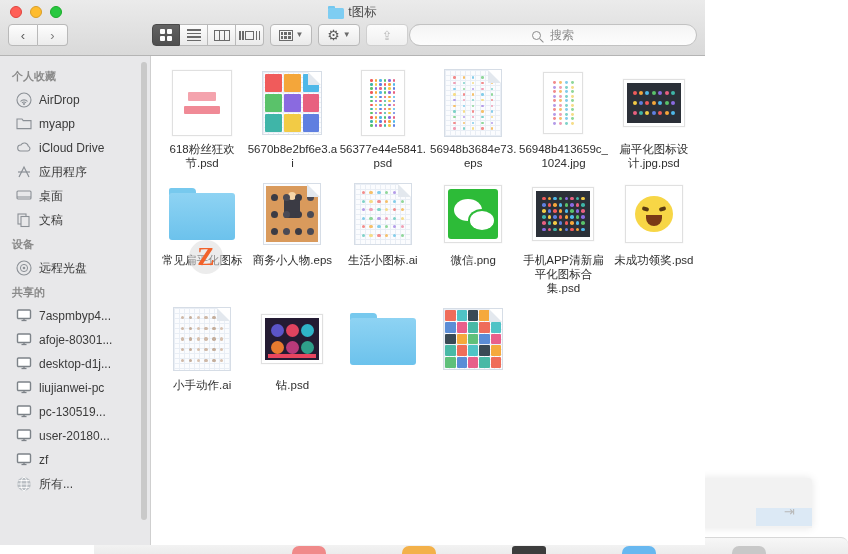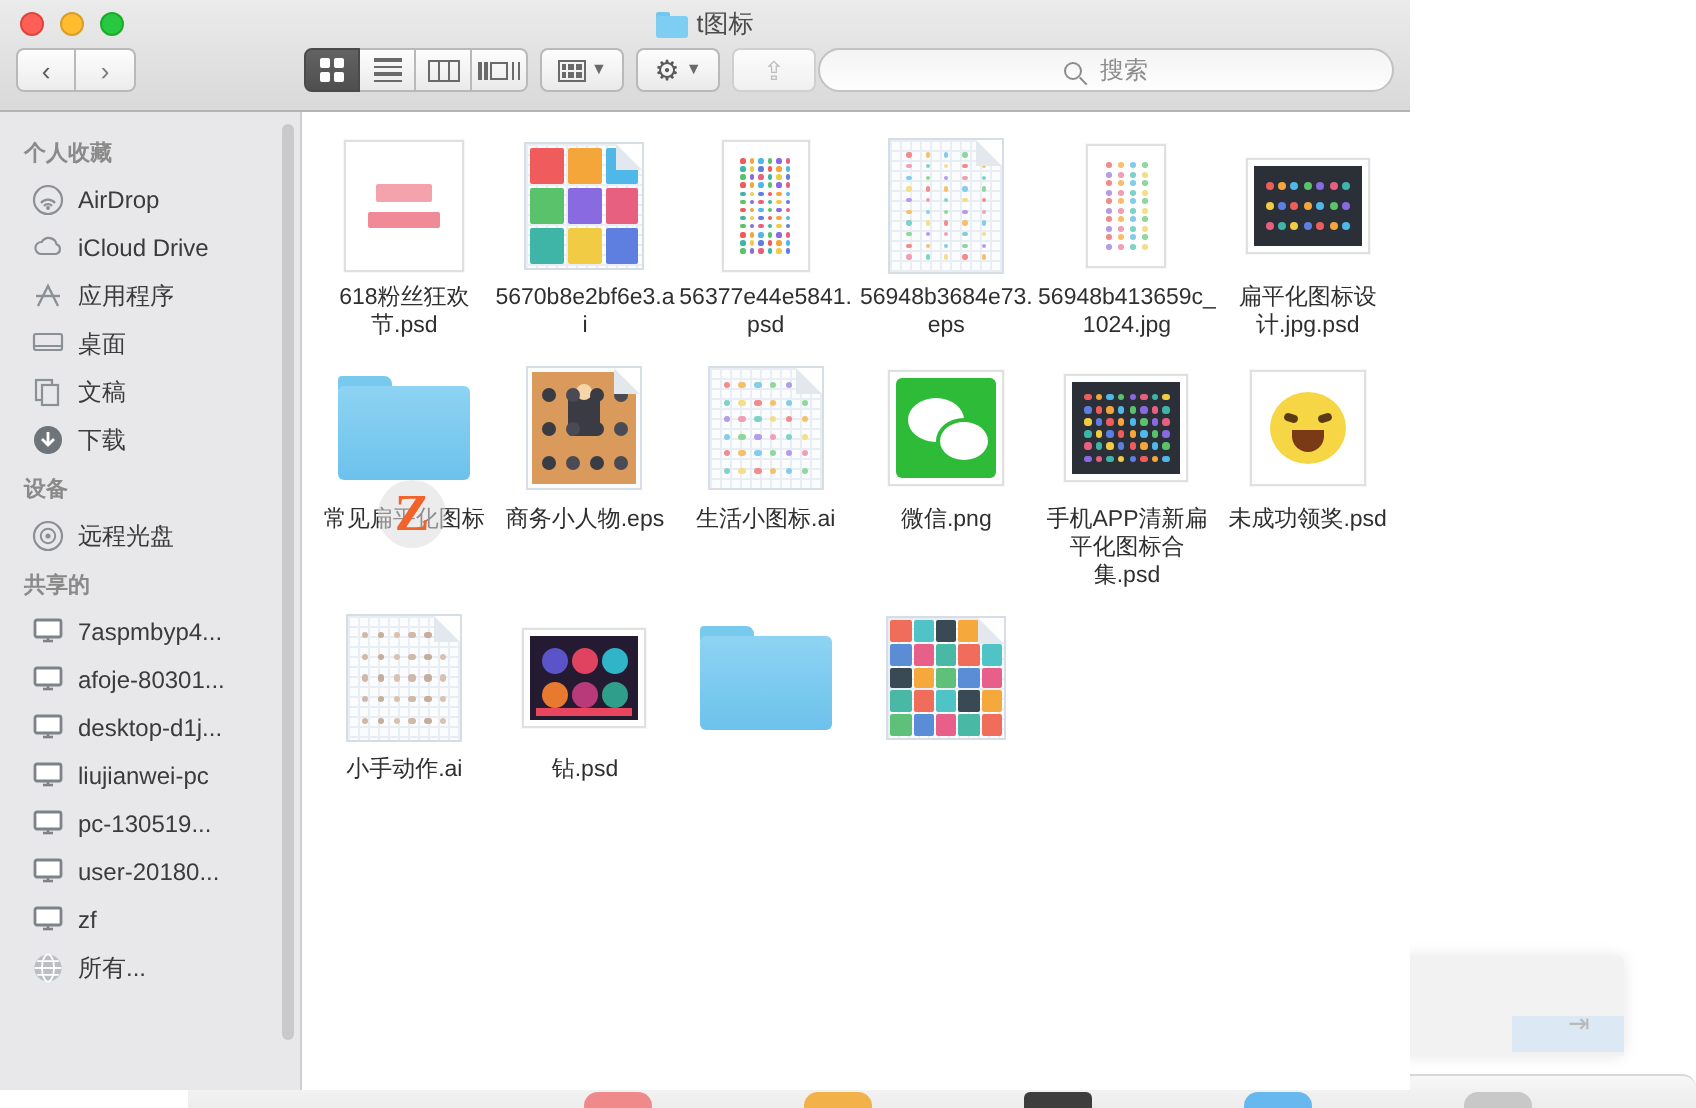--- a/index.html
+++ b/index.html
@@ -402,20 +402,28 @@
                 <path d="M4.5 9.5a4.5 4.5 0 0 1 7 0" fill="none" stroke="#8b9096" stroke-width="1.1"></path>
                 <path d="M6 11a2.6 2.6 0 0 1 4 0" fill="none" stroke="#8b9096" stroke-width="1.1"></path>
                 <circle cx="8" cy="12" r="1" fill="#8b9096"></circle>
               </svg>
             </span>
             <span>AirDrop</span>
           </div>
           <div class="sb-item">
             <span class="sb-ic">
               <svg width="16" height="14" viewBox="0 0 16 14">
+                <path d="M1 3h5l1.2 1.6H15v8H1z" fill="none" stroke="#8b9096" stroke-width="1.1"></path>
+              </svg>
+            </span>
+            <span>myapp</span>
+          </div>
+          <div class="sb-item">
+            <span class="sb-ic">
+              <svg width="16" height="14" viewBox="0 0 16 14">
                 <path d="M4.5 11a3 3 0 0 1 .4-6 4 4 0 0 1 7.4 1.2A2.5 2.5 0 0 1 12 11z" fill="none" stroke="#8b9096" stroke-width="1.1"></path>
               </svg>
             </span>
             <span>iCloud Drive</span>
           </div>
           <div class="sb-item">
             <span class="sb-ic">
               <svg width="16" height="16" viewBox="0 0 16 16">
                 <path d="M3 13L8 3l5 10" fill="none" stroke="#8b9096" stroke-width="1.2"></path>
                 <path d="M2 8h12" stroke="#8b9096" stroke-width="1.2"></path>
@@ -433,29 +441,20 @@
             <span>桌面</span>
           </div>
           <div class="sb-item">
             <span class="sb-ic">
               <svg width="16" height="16" viewBox="0 0 16 16">
                 <rect x="2" y="2" width="8" height="10" fill="none" stroke="#8b9096" stroke-width="1.1"></rect>
                 <rect x="5" y="4.5" width="8" height="10" fill="#e8e8ea" stroke="#8b9096" stroke-width="1.1"></rect>
               </svg>
             </span>
             <span>文稿</span>
-          </div>
-          <div class="sb-item">
-            <span class="sb-ic">
-              <svg width="16" height="16" viewBox="0 0 16 16">
-                <circle cx="8" cy="8" r="7" fill="#6e7479"></circle>
-                <path d="M8 4v6M5 7.5l3 3 3-3" stroke="#fff" stroke-width="1.4" fill="none"></path>
-              </svg>
-            </span>
-            <span>下载</span>
           </div>
           <div class="sb-header">设备</div>
           <div class="sb-item">
             <span class="sb-ic">
               <svg width="16" height="16" viewBox="0 0 16 16">
                 <circle cx="8" cy="8" r="7" fill="none" stroke="#8b9096" stroke-width="1.1"></circle>
                 <circle cx="8" cy="8" r="3.6" fill="none" stroke="#8b9096" stroke-width="1"></circle>
                 <circle cx="8" cy="8" r="1.3" fill="#8b9096"></circle>
               </svg>
             </span>

